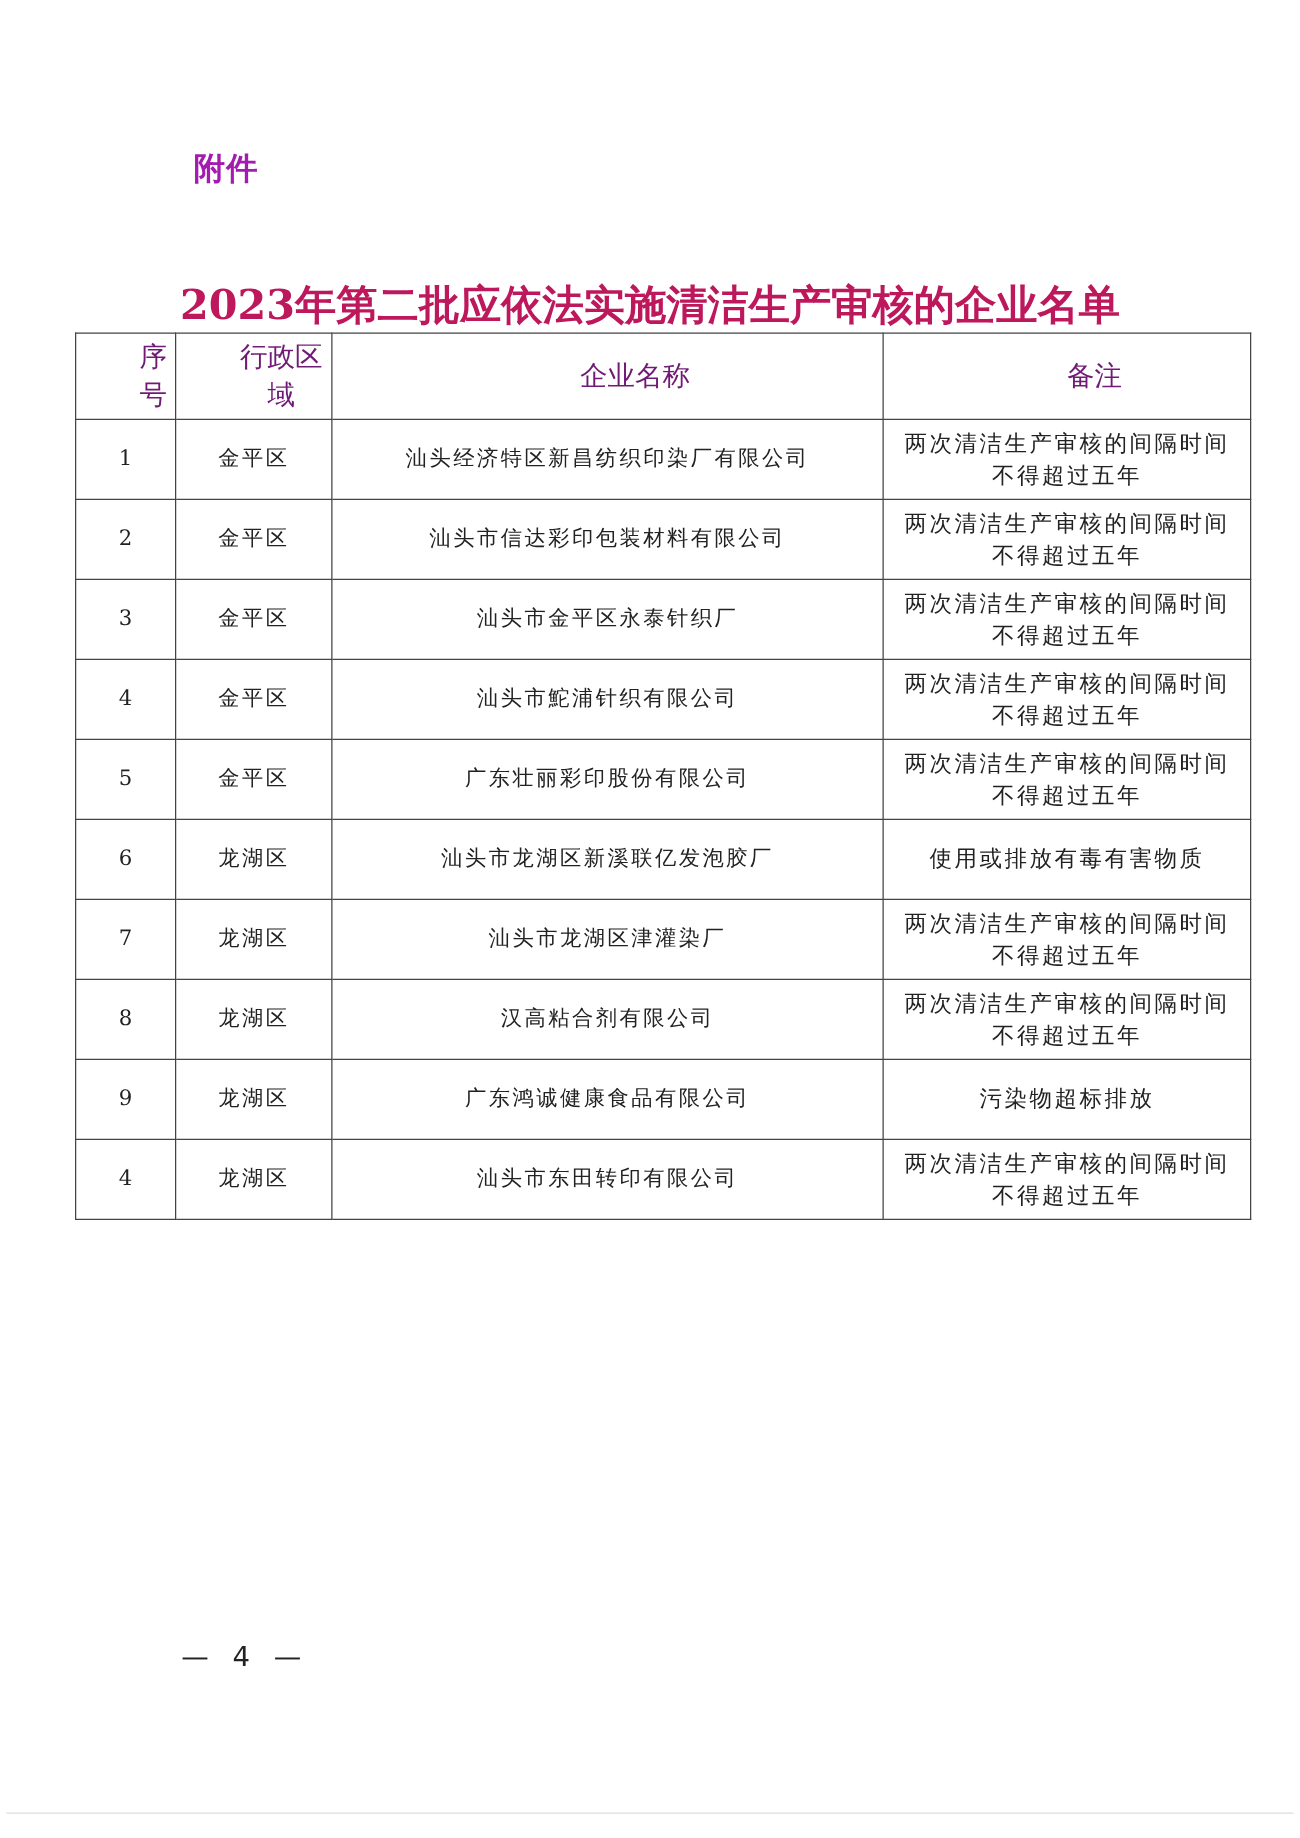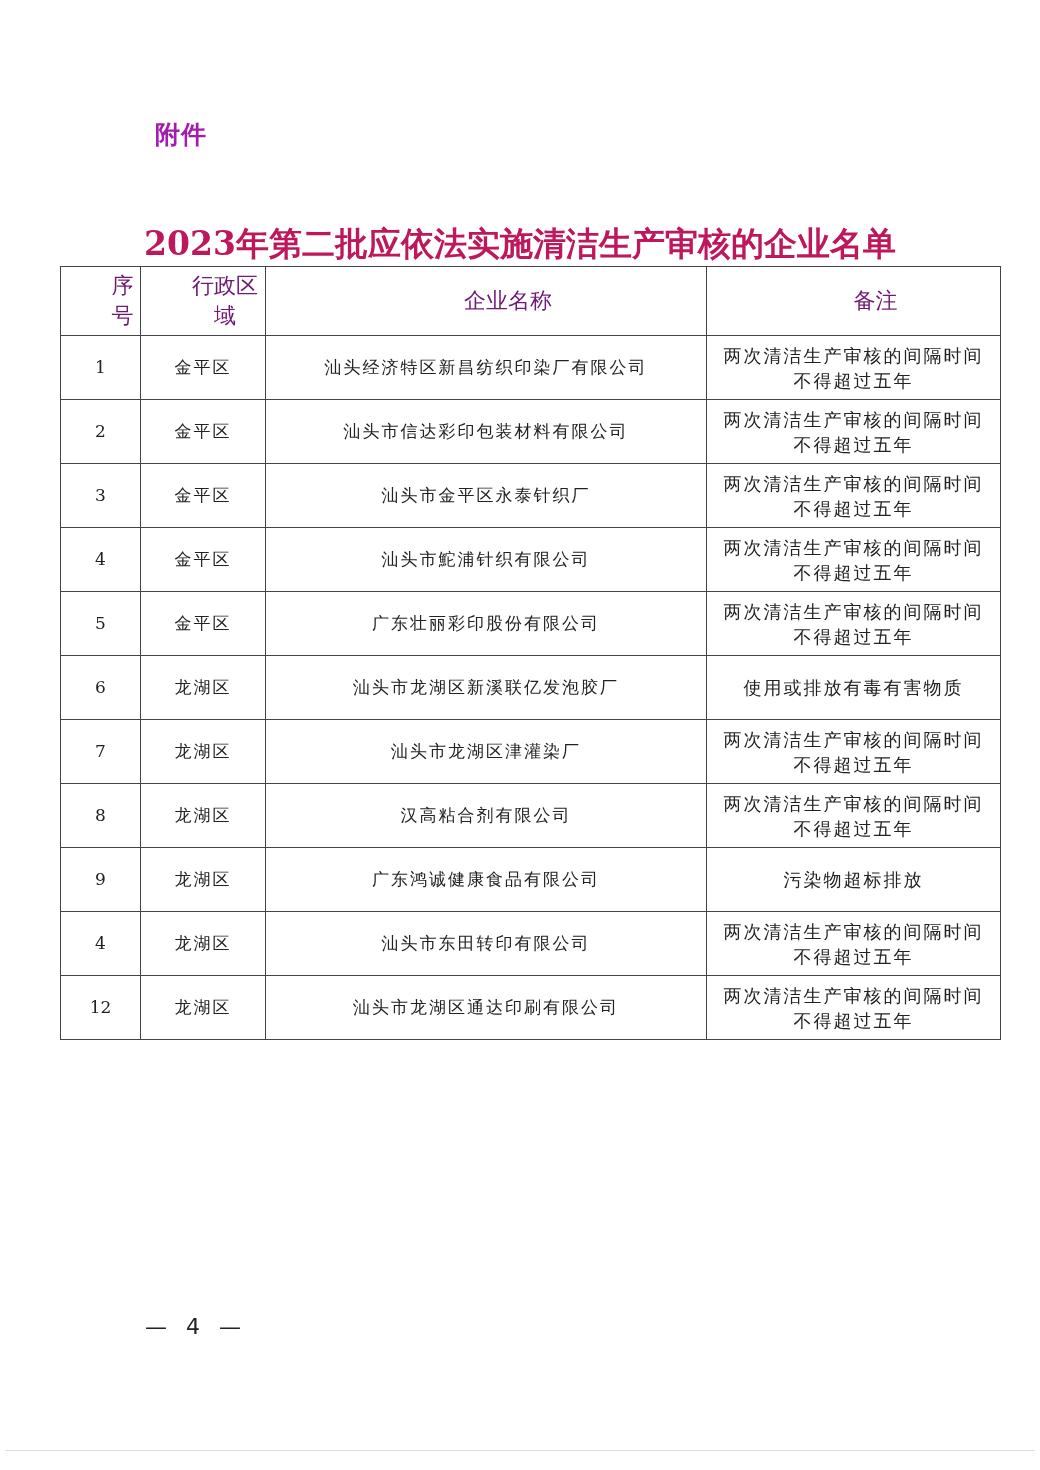--- a/index.html
+++ b/index.html
@@ -124,26 +124,17 @@
       </tr>
     <tr>
         <td class="col-no">4</td>
         <td class="col-region">龙湖区</td>
         <td class="col-name">汕头市东田转印有限公司</td>
         <td class="col-note">
           <div>两次清洁生产审核的间隔时间</div>
           <div>不得超过五年</div>
         </td>
       </tr>
-    <tr>
-        <td class="col-no">12</td>
-        <td class="col-region">龙湖区</td>
-        <td class="col-name">汕头市龙湖区通达印刷有限公司</td>
-        <td class="col-note">
-          <div>两次清洁生产审核的间隔时间</div>
-          <div>不得超过五年</div>
-        </td>
-      </tr>
   </tbody>
 </table>
 
 <div class="page-number">— 4 —</div>
 <div class="bottom-edge"></div>
 
 </body></html>

